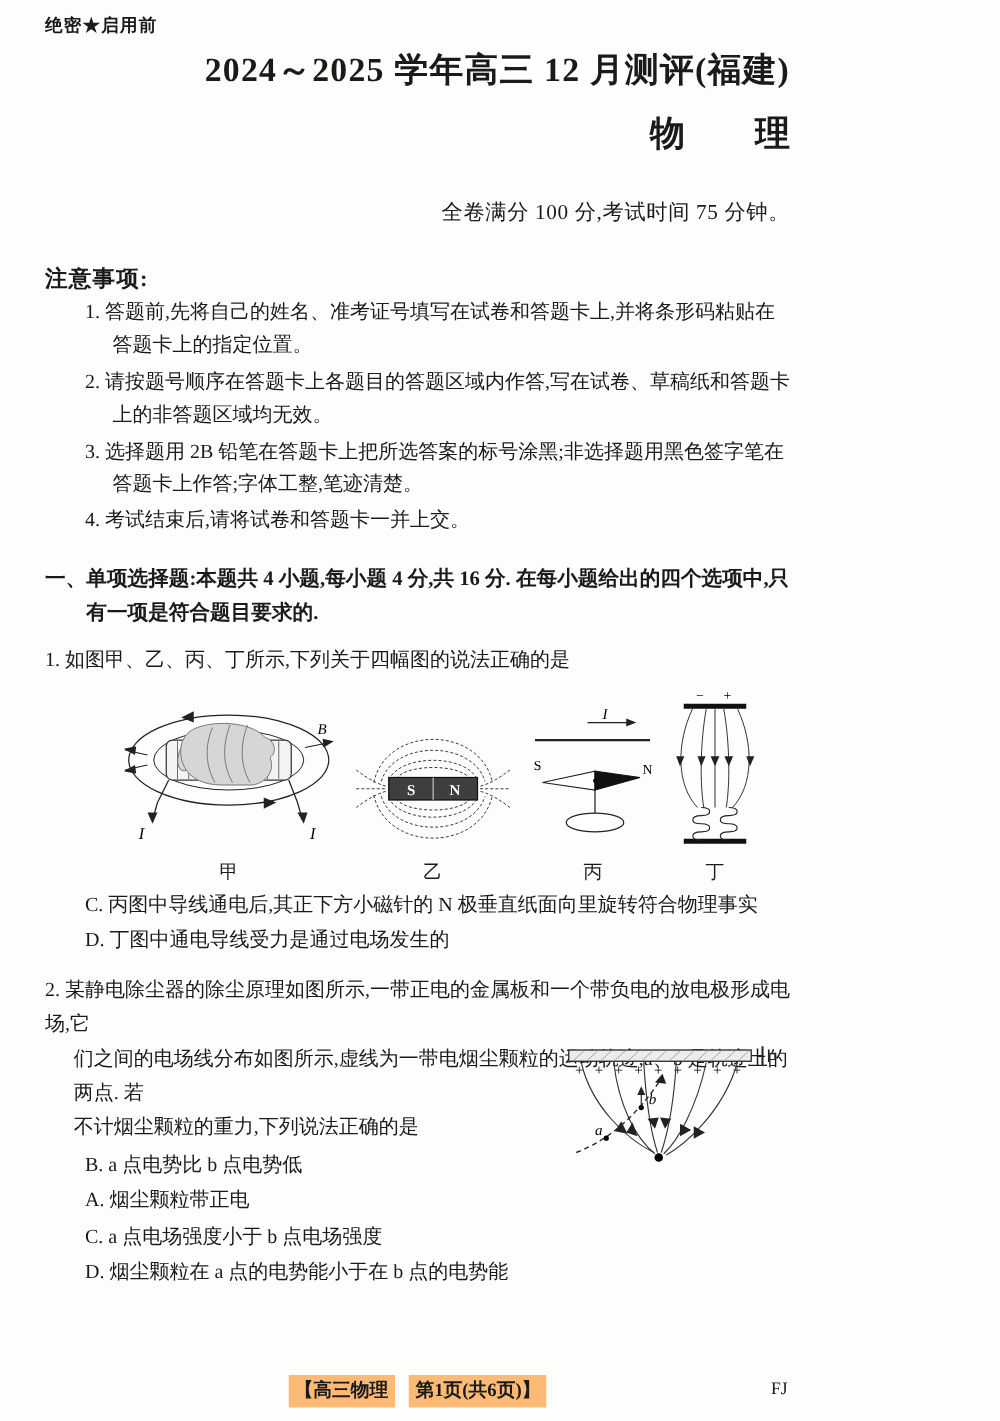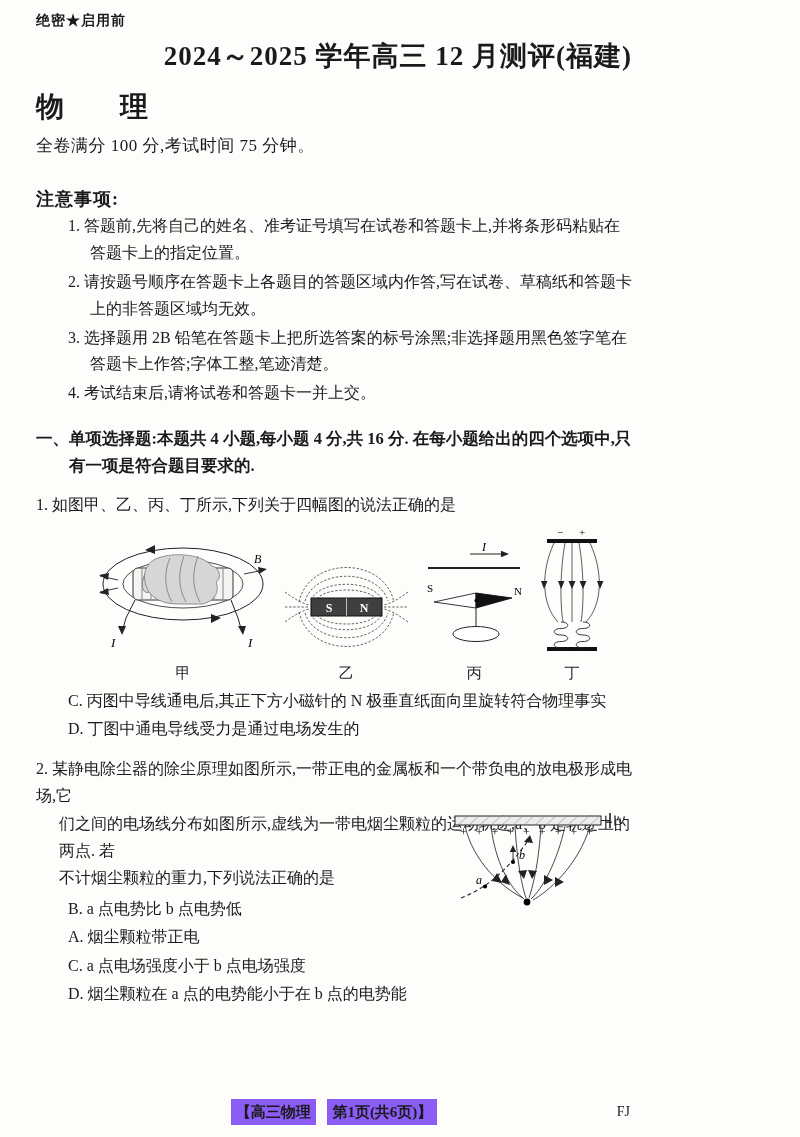--- a/index.html
+++ b/index.html
@@ -8,22 +8,22 @@
     background: #fdfdfb;
     color: #1a1a1a;
     font-family: "Liberation Serif", "DejaVu Serif", serif;
     overflow: hidden;
   }
   .page { position: relative; width: 668px; height: 1137px; padding: 12px 36px 0 36px; }
 
   .classification { font-size: 14px; font-weight: bold; letter-spacing: 1px; }
 
   .title { text-align: right; font-size: 27px; font-weight: bold; margin-top: 8px; letter-spacing: 1px; }
-  .subject { text-align: left; font-size: 28px; font-weight: bold; margin-top: 14px; white-space: pre; }
-  .exam-info { text-align: left; font-size: 17px; margin-top: 8px; letter-spacing: .5px; }
+  .subject { text-align: right; font-size: 28px; font-weight: bold; margin-top: 14px; white-space: pre; }
+  .exam-info { text-align: right; font-size: 17px; margin-top: 32px; letter-spacing: .5px; }
 
   .notice { margin-top: 30px; }
   .notice-title { font-size: 18px; font-weight: bold; letter-spacing: 1px; }
   .notice-item {
     font-size: 16px; line-height: 1.68; margin-left: 32px; margin-top: 2px;
     padding-left: 22px; text-indent: -22px;
   }
 
   .section-title {
     margin-top: 19px; font-size: 16.5px; font-weight: bold; line-height: 1.62;
@@ -45,21 +45,21 @@
 
   .q2 { position: relative; margin-top: 12px; }
   .q2 .line { font-size: 16px; line-height: 1.7; }
   .q2 .line.cont { padding-left: 23px; }
   .q2-figure { position: absolute; top: 56px; right: 0; }
 
   .footer {
     position: absolute; left: 0; right: 0; bottom: 15px;
     text-align: center; font-size: 15px; font-weight: bold;
   }
-  .foot-box { background: #8b5cf6; padding: 5px 5px; }
+  .foot-box { background: #fdba74; padding: 5px 5px; }
   .foot-box + .foot-box { margin-left: 8px; margin-top: 17px; }
   .foot-code { position: absolute; right: 38px; top: 1px; font-weight: normal; font-size: 14px; }
 
   svg { display: block; }
   svg text { font-family: "Liberation Serif", "DejaVu Serif", serif; }
 </style>
 </head>
 <body>
 
 <div class="page">

